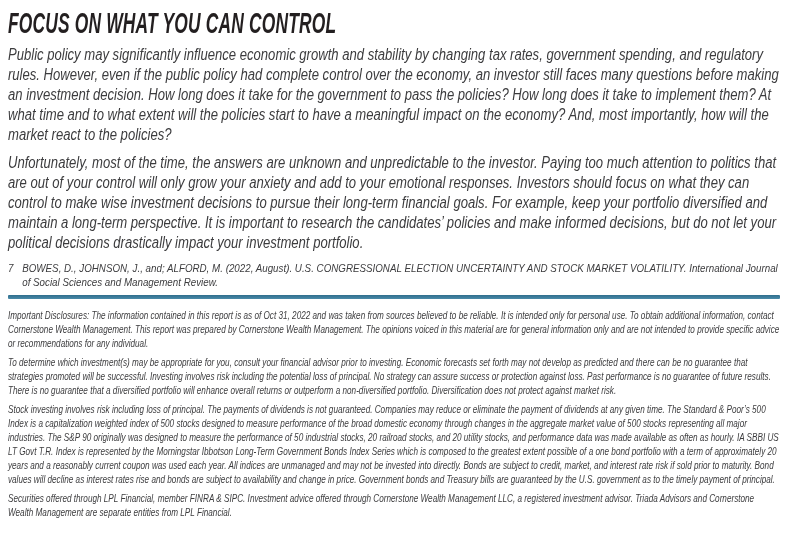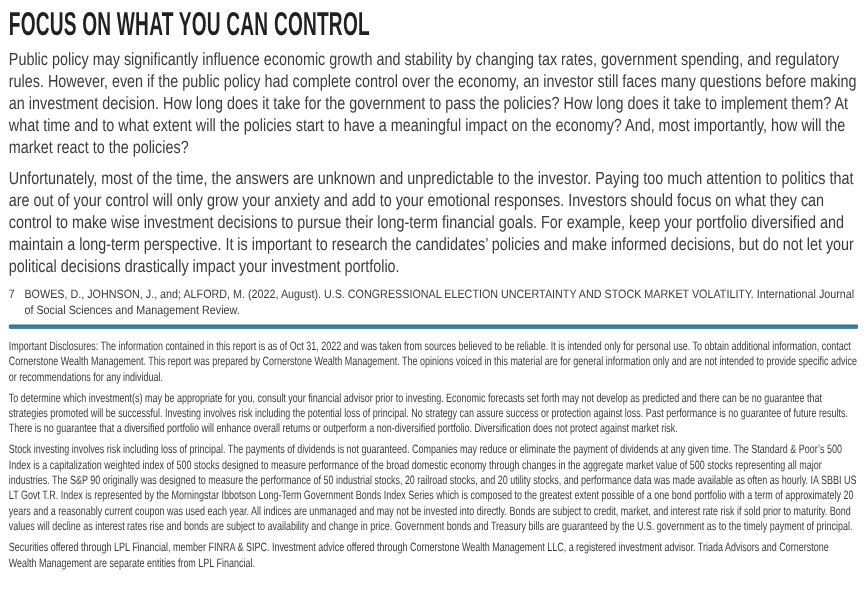--- a/index.html
+++ b/index.html
@@ -4,21 +4,21 @@
 <style>
   html, body { margin: 0; padding: 0; }
   body {
     width: 788px;
     height: 560px;
     overflow: hidden;
     background: #ffffff;
     font-family: "Liberation Sans", sans-serif;
     color: #3c3c3e;
   }
-  .page { padding: 6px 8px 0 8px; }
+  .page { padding: 6px 8px 0 8px; font-style: italic; }
 
   .title {
     margin: 2px 0 7px 0;
     font-size: 30px;
     line-height: 30px;
     font-weight: bold;
     color: #231f20;
     white-space: nowrap;
     letter-spacing: 0.3px;
     transform: scaleX(0.58);

